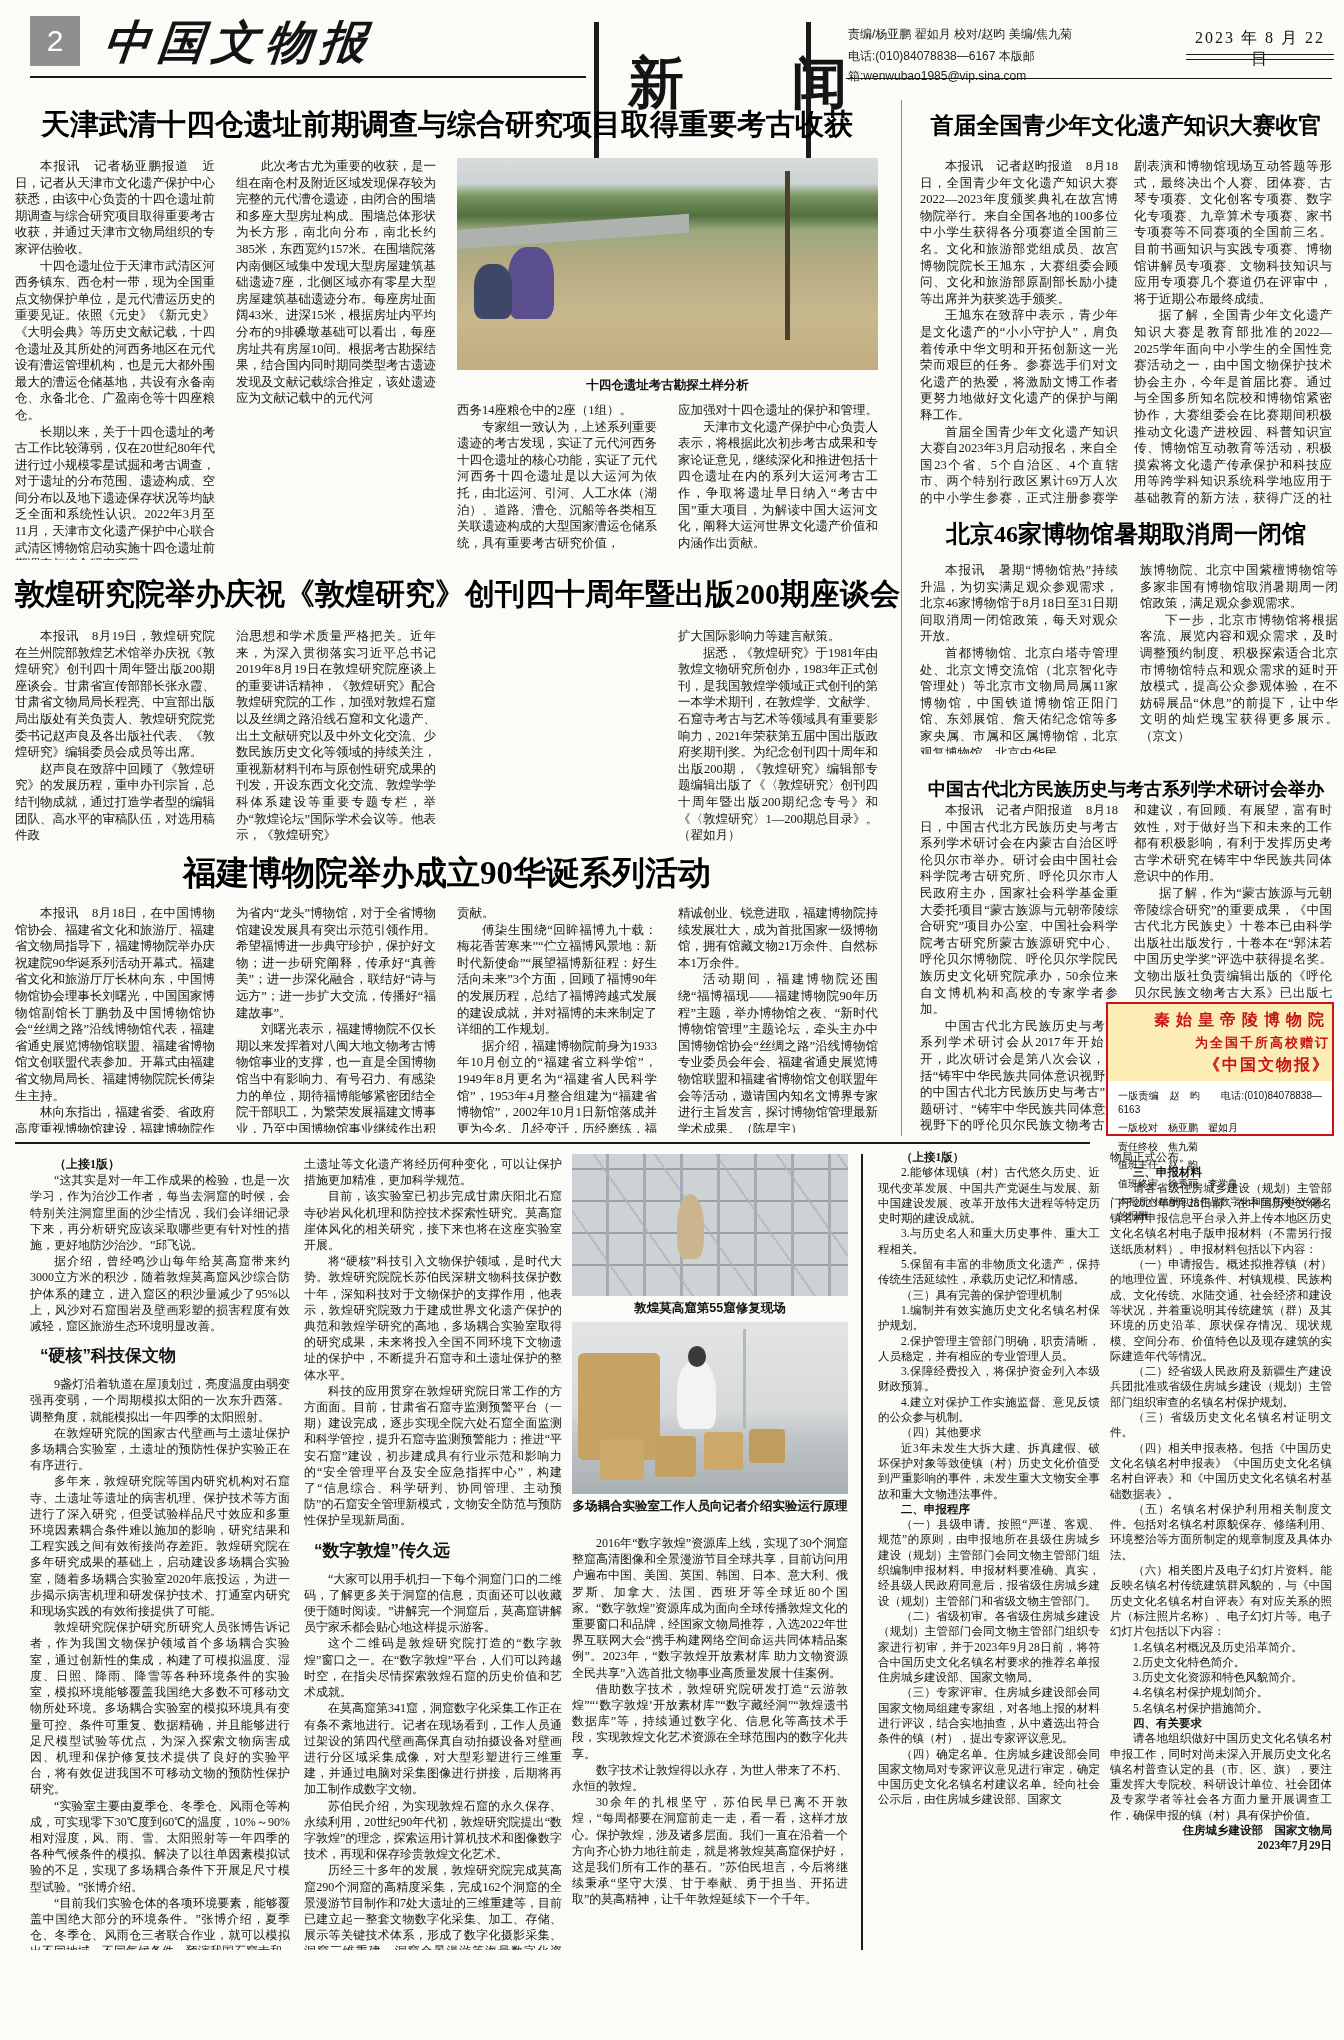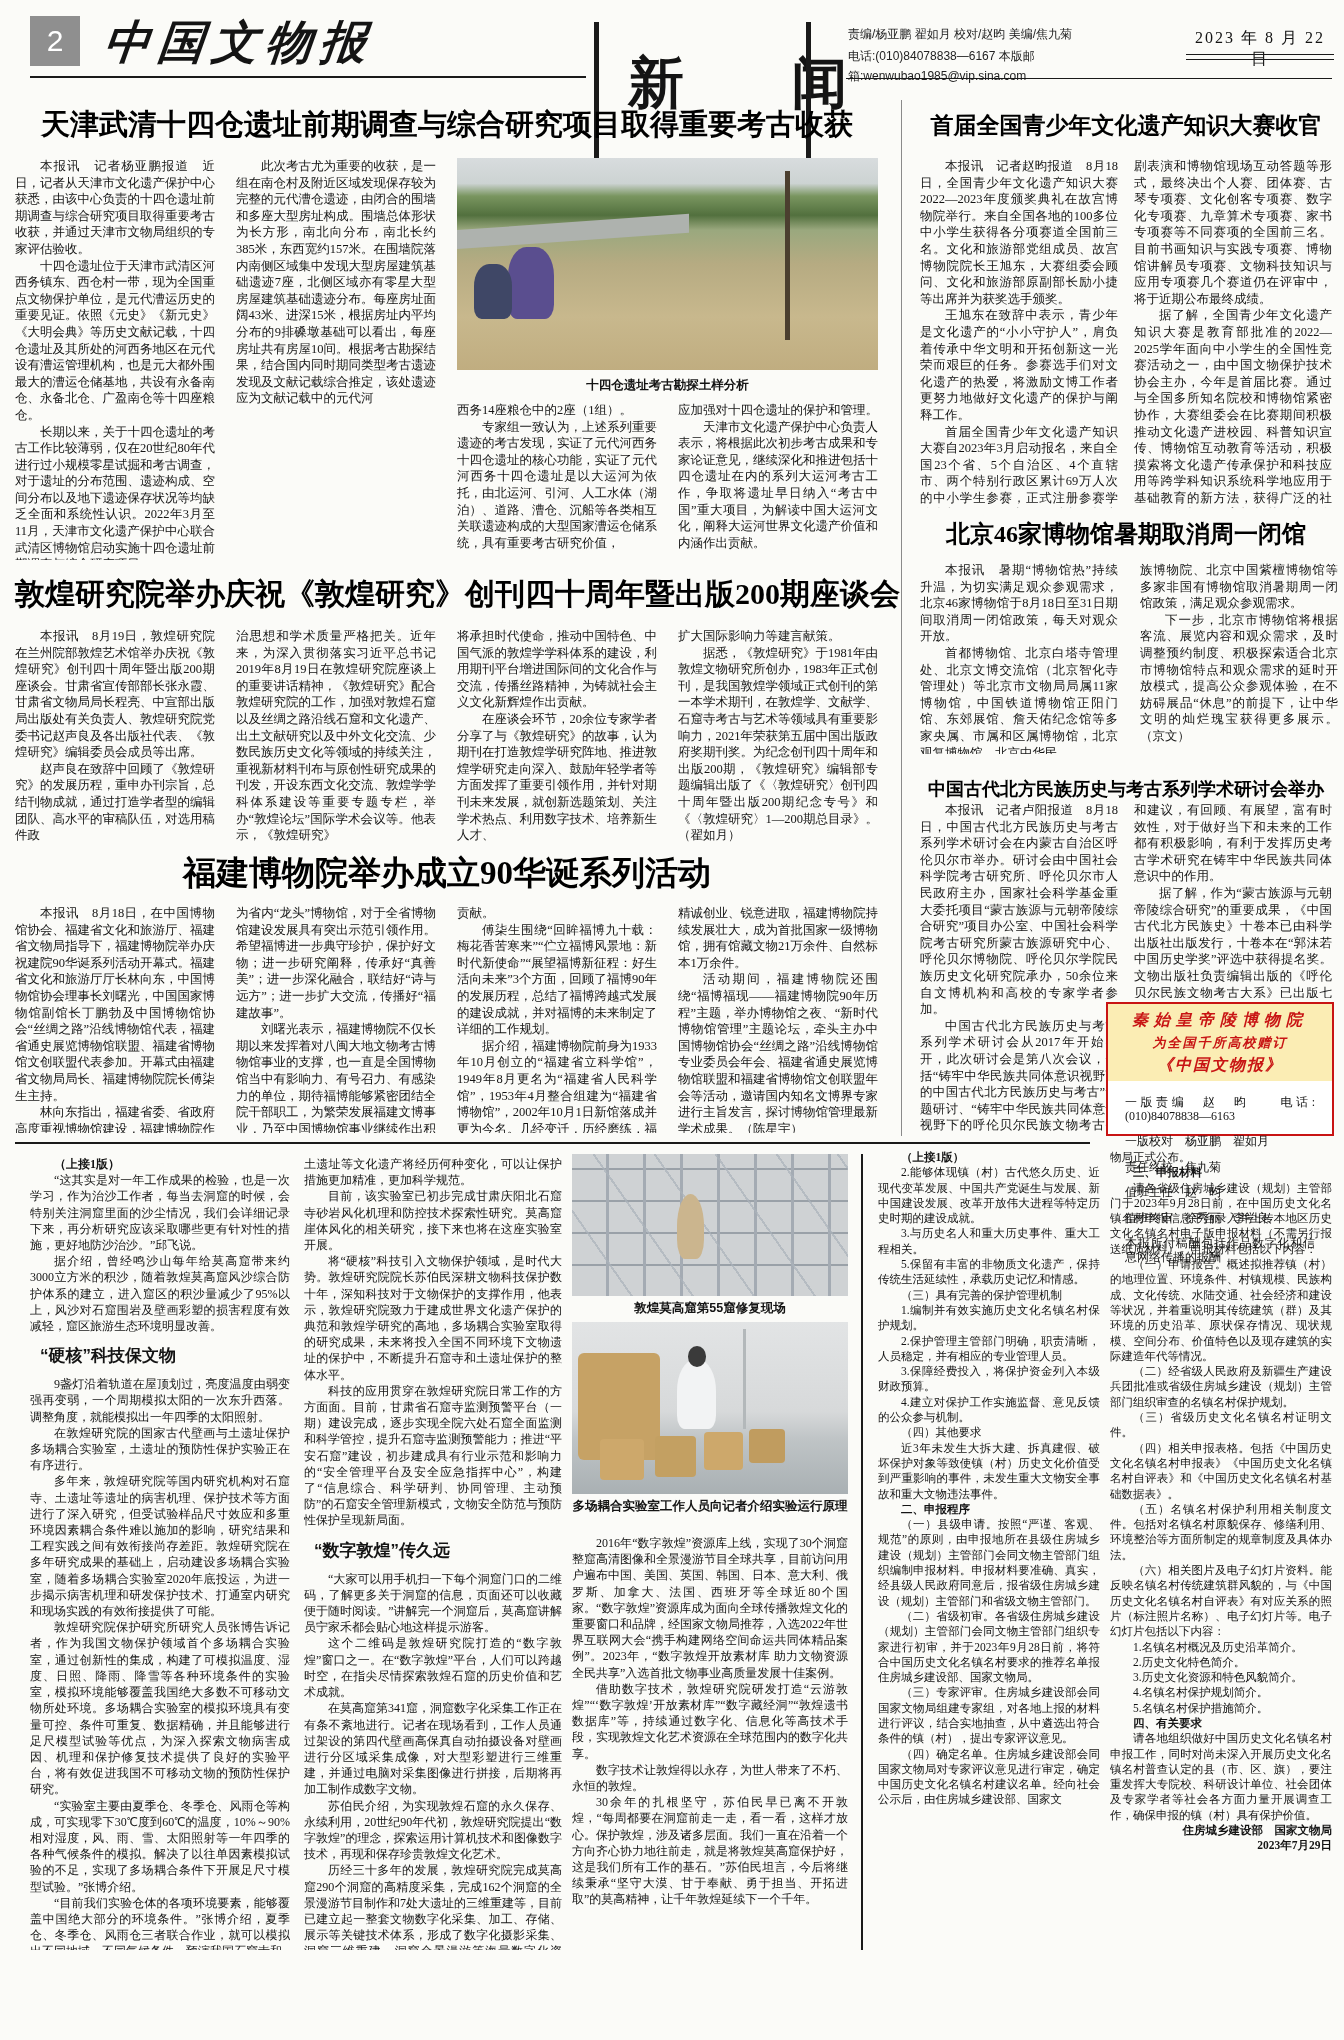--- a/index.html
+++ b/index.html
@@ -37,28 +37,28 @@
 
   .caption{font-weight:bold;text-align:center;font-size:12.5px;
            font-family:"Liberation Sans",sans-serif;}
 
   
   .photo{position:absolute;overflow:hidden;background:#cfd2d4;}
   .photo > div{position:absolute;}
 
   
   .adbox{border:2px solid #c81414;background:#fff;box-sizing:border-box;}
-  .adbox .ttl{background:#fbedb4;text-align:center;color:#c81414;font-weight:900;
-              font-family:"Liberation Sans",sans-serif;padding:6px 2px 5px 2px;font-style:italic;}
+  .adbox .ttl{background:#fbedb4;text-align:right;color:#c81414;font-weight:900;
+              font-family:"Liberation Sans",sans-serif;padding:6px 2px 5px 2px;}
   .adbox .ttl .l1{font-size:16px;letter-spacing:6px;}
   .adbox .ttl .l2{font-size:13px;letter-spacing:2px;margin-top:3px;}
   .adbox .ttl .l3{font-size:16px;letter-spacing:2px;margin-top:3px;}
   .adbox .staff{padding:3px 5px;}
-  .adbox .staff p{margin:12px;font-size:12px;line-height:13.5px;text-indent:0;
-                  font-family:Liberation Serif, serif;color:#111;}
+  .adbox .staff p{margin:5px;font-size:10px;line-height:13.5px;text-indent:0;
+                  font-family:Liberation Sans, sans-serif;color:#111;}
 </style>
 </head>
 <body>
 
 <div class="page">
 
   <div class="abs pagenum" style="left:30px;top:16px;width:50px;height:50px;background:#8f8f8f;">
       <span>2</span>
     </div>
 
@@ -111,24 +111,20 @@
     </div>
 
   <div class="abs headline" style="left:15px;top:572px;width:864px;font-size:30px;line-height:44px;">敦煌研究院举办庆祝《敦煌研究》创刊四十周年暨出版200期座谈会</div>
 
   <div class="abs col t-body" style="left:15px;top:628px;width:200px;height:216px;">
       <p>本报讯　8月19日，敦煌研究院在兰州院部敦煌艺术馆举办庆祝《敦煌研究》创刊四十周年暨出版200期座谈会。甘肃省宣传部部长张永霞、甘肃省文物局局长程亮、中宣部出版局出版处有关负责人、敦煌研究院党委书记赵声良及各出版社代表、《敦煌研究》编辑委员会成员等出席。</p>
       <p>赵声良在致辞中回顾了《敦煌研究》的发展历程，重申办刊宗旨，总结刊物成就，通过打造学者型的编辑团队、高水平的审稿队伍，对选用稿件政</p>
     </div>
   <div class="abs col t-body" style="left:236px;top:628px;width:200px;height:216px;">
       <p class="cont">治思想和学术质量严格把关。近年来，为深入贯彻落实习近平总书记2019年8月19日在敦煌研究院座谈上的重要讲话精神，《敦煌研究》配合敦煌研究院的工作，加强对敦煌石窟以及丝绸之路沿线石窟和文化遗产、出土文献研究以及中外文化交流、少数民族历史文化等领域的持续关注，重视新材料刊布与原创性研究成果的刊发，开设东西文化交流、敦煌学学科体系建设等重要专题专栏，举办“敦煌论坛”国际学术会议等。他表示，《敦煌研究》</p>
-    </div>
-  <div class="abs col t-body" style="left:457px;top:628px;width:200px;height:216px;">
-      <p class="cont">将承担时代使命，推动中国特色、中国气派的敦煌学学科体系的建设，利用期刊平台增进国际间的文化合作与交流，传播丝路精神，为铸就社会主义文化新辉煌作出贡献。</p>
-      <p>在座谈会环节，20余位专家学者分享了与《敦煌研究》的故事，认为期刊在打造敦煌学研究阵地、推进敦煌学研究走向深入、鼓励年轻学者等方面发挥了重要引领作用，并针对期刊未来发展，就创新选题策划、关注学术热点、利用数字技术、培养新生人才、</p>
     </div>
   <div class="abs col t-body" style="left:678px;top:628px;width:200px;height:216px;">
       <p class="cont">扩大国际影响力等建言献策。</p>
       <p>据悉，《敦煌研究》于1981年由敦煌文物研究所创办，1983年正式创刊，是我国敦煌学领域正式创刊的第一本学术期刊，在敦煌学、文献学、石窟寺考古与艺术等领域具有重要影响力，2021年荣获第五届中国出版政府奖期刊奖。为纪念创刊四十周年和出版200期，《敦煌研究》编辑部专题编辑出版了《〈敦煌研究〉创刊四十周年暨出版200期纪念专号》和《〈敦煌研究〉1—200期总目录》。（翟如月）</p>
     </div>
 
   <div class="abs headline" style="left:15px;top:850px;width:864px;font-size:33px;line-height:46px;">福建博物院举办成立90华诞系列活动</div>
 
   <div class="abs col t-body" style="left:15px;top:905px;width:200px;height:228px;">
       <p>本报讯　8月18日，在中国博物馆协会、福建省文化和旅游厅、福建省文物局指导下，福建博物院举办庆祝建院90华诞系列活动开幕式。福建省文化和旅游厅厅长林向东，中国博物馆协会理事长刘曙光，中国国家博物馆副馆长丁鹏勃及中国博物馆协会“丝绸之路”沿线博物馆代表，福建省通史展览博物馆联盟、福建省博物馆文创联盟代表参加。开幕式由福建省文物局局长、福建博物院院长傅柒生主持。</p>

